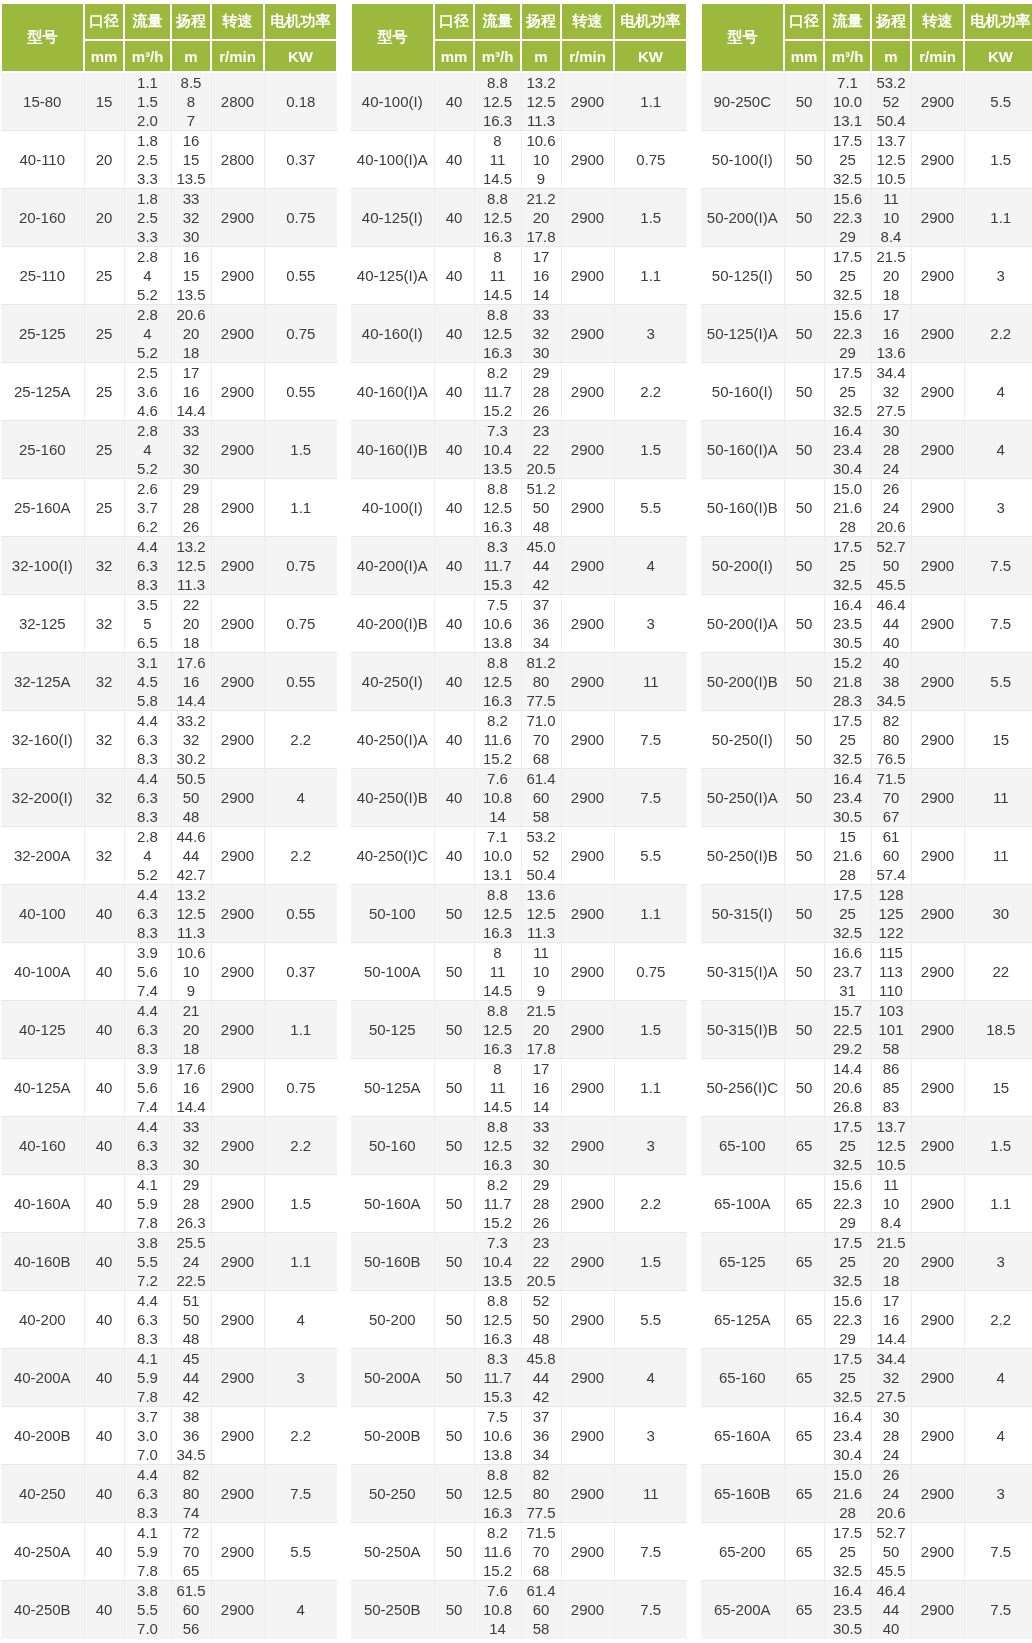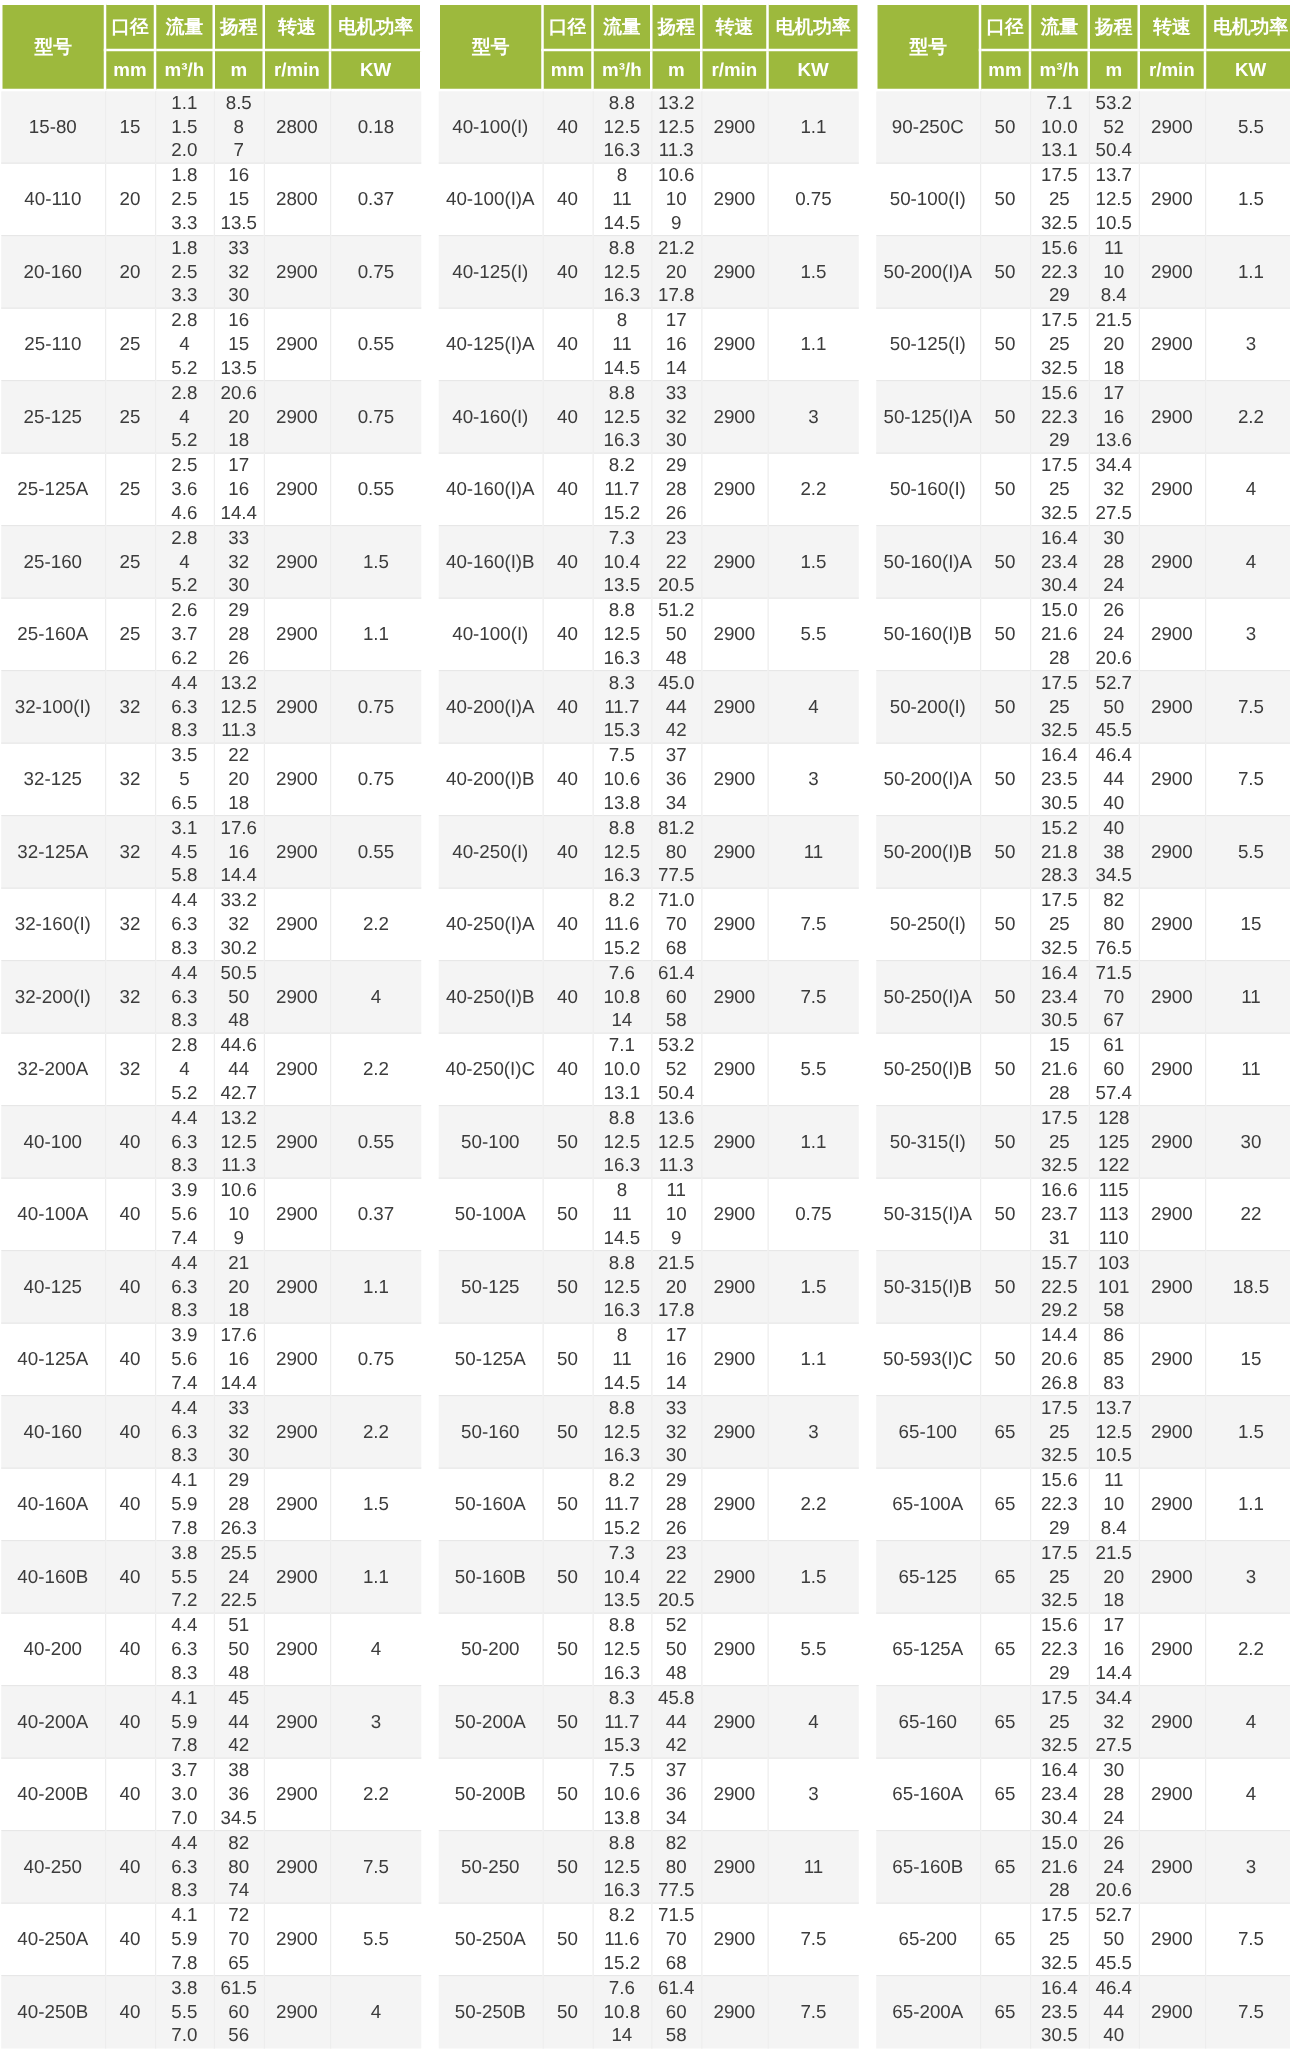--- a/index.html
+++ b/index.html
@@ -1282,21 +1282,21 @@
             </td>
             <td>
               <div>103</div>
               <div>101</div>
               <div>58</div>
             </td>
             <td>2900</td>
             <td>18.5</td>
           </tr>
           <tr>
-            <td>50-593(I)C</td>
+            <td>50-256(I)C</td>
             <td>50</td>
             <td>
               <div>14.4</div>
               <div>20.6</div>
               <div>26.8</div>
             </td>
             <td>
               <div>86</div>
               <div>85</div>
               <div>83</div>

